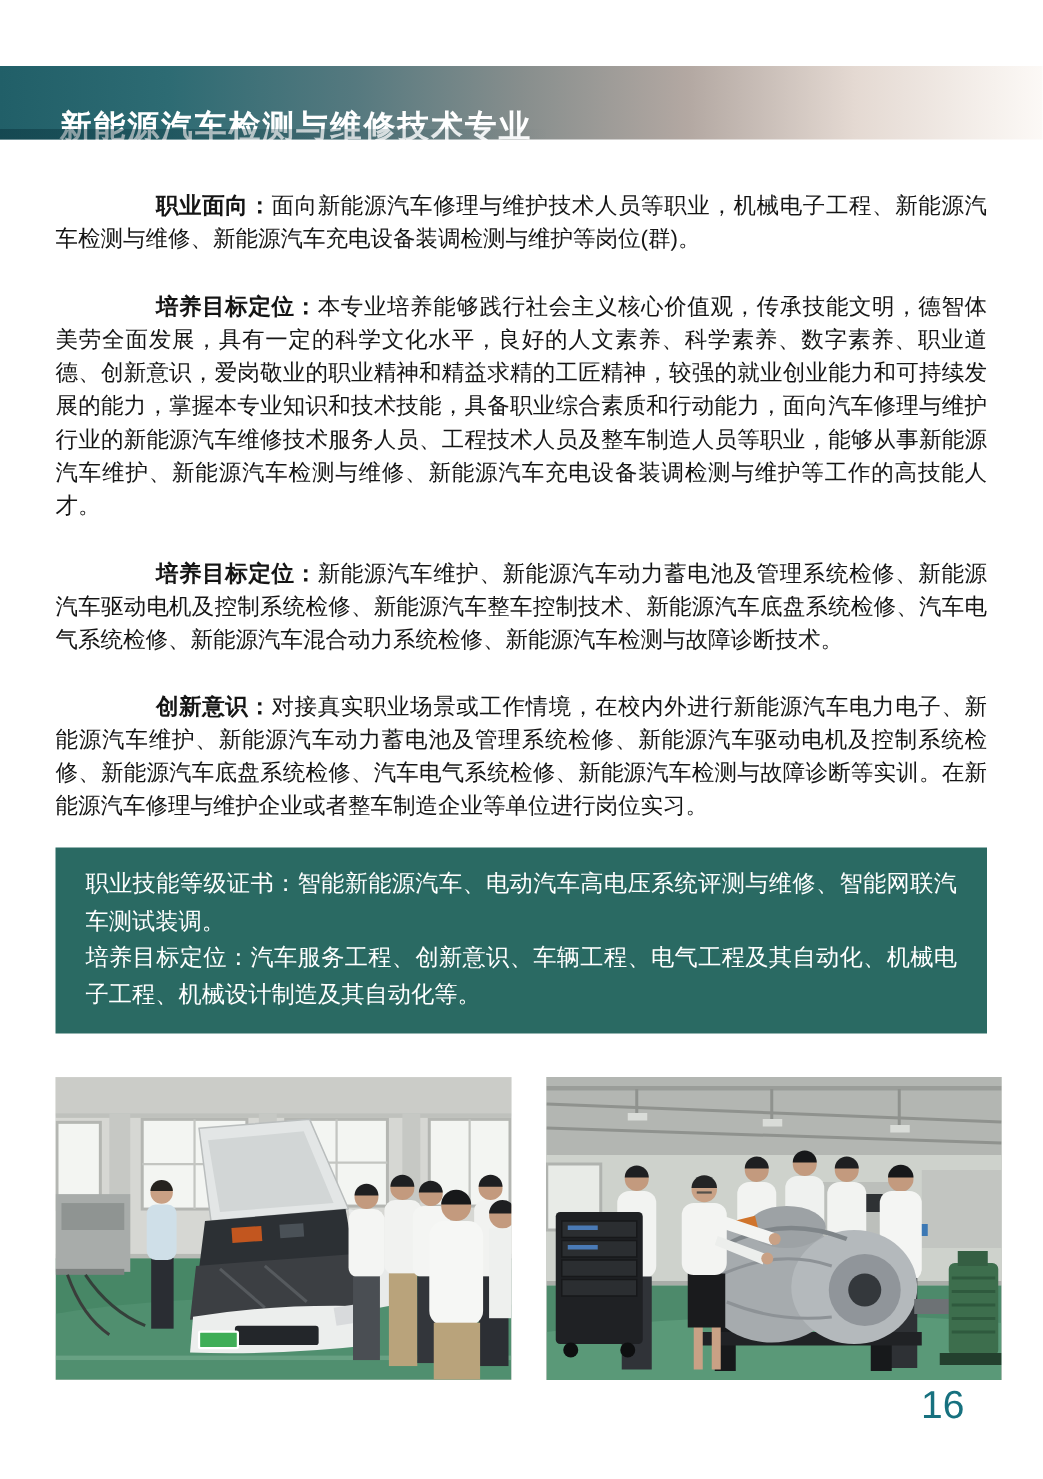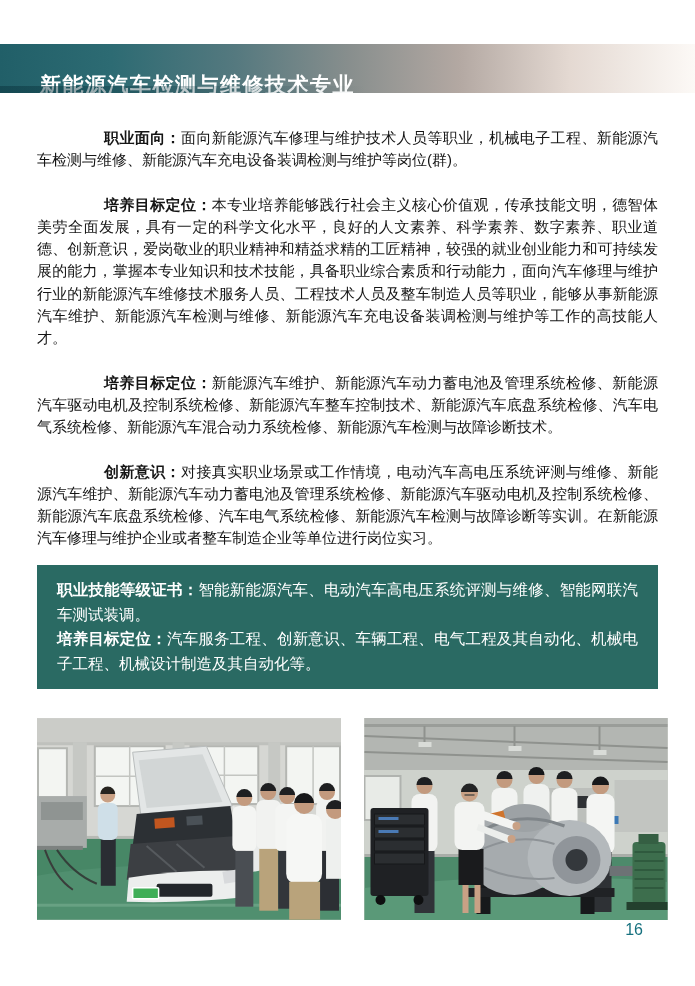--- a/index.html
+++ b/index.html
@@ -17,44 +17,44 @@
   
   .content{position:absolute;top:127px;left:37px;width:621px;}
   .body-par{margin:0 0 22px 0;font-size:15px;line-height:22.3px;color:var(--body-text,#151515);
     text-align:justify;text-indent:2em;}
   .body-par b{font-weight:bold;margin-left:37px;}
 
   
   .highlight{position:absolute;top:565px;left:37px;width:581px;padding:13px 20px;
     background:var(--highlight-bg,#2a6a63);color:#ffffff;}
   .highlight p{margin:0;font-size:15.5px;line-height:24.5px;text-align:justify;}
-  .highlight b{font-weight:bold;}
+  .highlight b{font-weight:normal;}
 
   
   .photos{position:absolute;top:718px;left:37px;width:631px;display:flex;gap:23px;}
   .photo{width:304px;height:202px;overflow:hidden;background:#cfd2cd;}
   .photo svg{display:block;}
 
   
-  .page-number{position:absolute;top:921px;right:52px;font-size:16px;color:var(--page-number,#17717f);}
+  .page-number{position:absolute;top:921px;right:52px;font-size:26px;color:var(--page-number,#17717f);}
 </style>
 </head>
 <body>
 
 <div class="page">
 
   <div class="banner">
     <div class="banner-title">新能源汽车检测与维修技术专业</div>
   </div>
 
   <div class="content">
     <p class="body-par"><b>职业面向：</b><span>面向新能源汽车修理与维护技术人员等职业，机械电子工程、新能源汽车检测与维修、新能源汽车充电设备装调检测与维护等岗位(群)。</span></p>
     <p class="body-par"><b>培养目标定位：</b><span>本专业培养能够践行社会主义核心价值观，传承技能文明，德智体美劳全面发展，具有一定的科学文化水平，良好的人文素养、科学素养、数字素养、职业道德、创新意识，爱岗敬业的职业精神和精益求精的工匠精神，较强的就业创业能力和可持续发展的能力，掌握本专业知识和技术技能，具备职业综合素质和行动能力，面向汽车修理与维护行业的新能源汽车维修技术服务人员、工程技术人员及整车制造人员等职业，能够从事新能源汽车维护、新能源汽车检测与维修、新能源汽车充电设备装调检测与维护等工作的高技能人才。</span></p>
     <p class="body-par"><b>培养目标定位：</b><span>新能源汽车维护、新能源汽车动力蓄电池及管理系统检修、新能源汽车驱动电机及控制系统检修、新能源汽车整车控制技术、新能源汽车底盘系统检修、汽车电气系统检修、新能源汽车混合动力系统检修、新能源汽车检测与故障诊断技术。</span></p>
-    <p class="body-par"><b>创新意识：</b><span>对接真实职业场景或工作情境，电动汽车高电压系统评测与维修、新能源汽车维护、新能源汽车动力蓄电池及管理系统检修、新能源汽车驱动电机及控制系统检修、新能源汽车底盘系统检修、汽车电气系统检修、新能源汽车检测与故障诊断等实训。在新能源汽车修理与维护企业或者整车制造企业等单位进行岗位实习。</span></p>
+    <p class="body-par"><b>创新意识：</b><span>对接真实职业场景或工作情境，在校内外进行新能源汽车电力电子、新能源汽车维护、新能源汽车动力蓄电池及管理系统检修、新能源汽车驱动电机及控制系统检修、新能源汽车底盘系统检修、汽车电气系统检修、新能源汽车检测与故障诊断等实训。在新能源汽车修理与维护企业或者整车制造企业等单位进行岗位实习。</span></p>
   </div>
 
   <div class="highlight">
     <p><b>职业技能等级证书：</b><span>智能新能源汽车、电动汽车高电压系统评测与维修、智能网联汽车测试装调。</span></p>
     <p><b>培养目标定位：</b><span>汽车服务工程、创新意识、车辆工程、电气工程及其自动化、机械电子工程、机械设计制造及其自动化等。</span></p>
   </div>
 
   <div class="photos">
 
     <div class="photo" aria-label="实训车间内教师为学生讲解发动机舱检测，白色新能源轿车引擎盖打开，学生身穿白色上衣围观">

